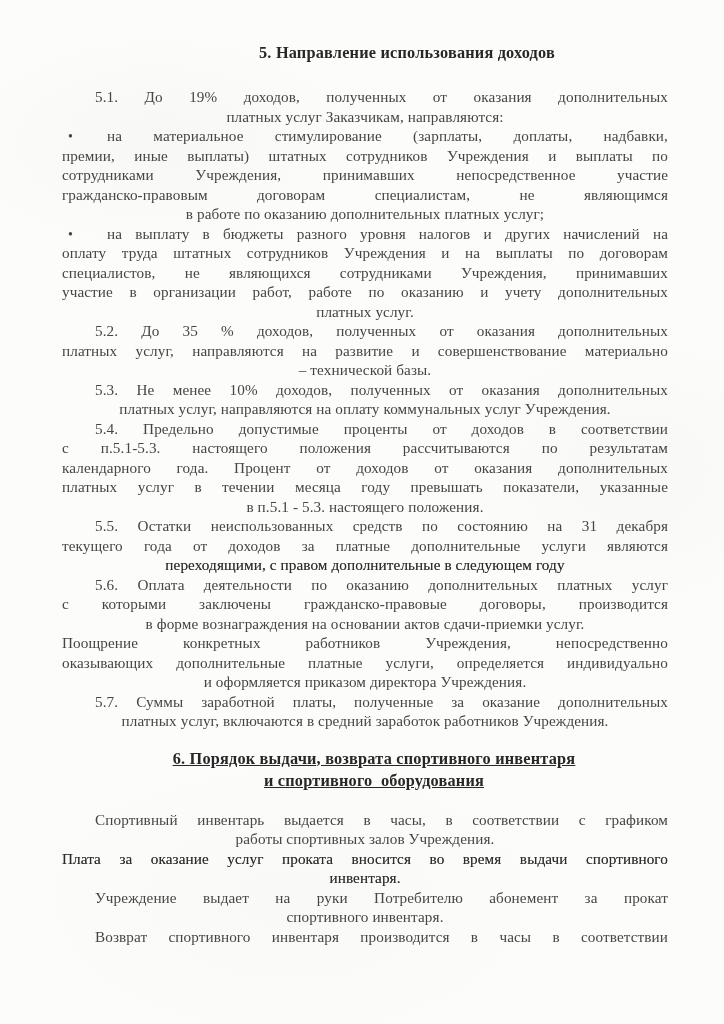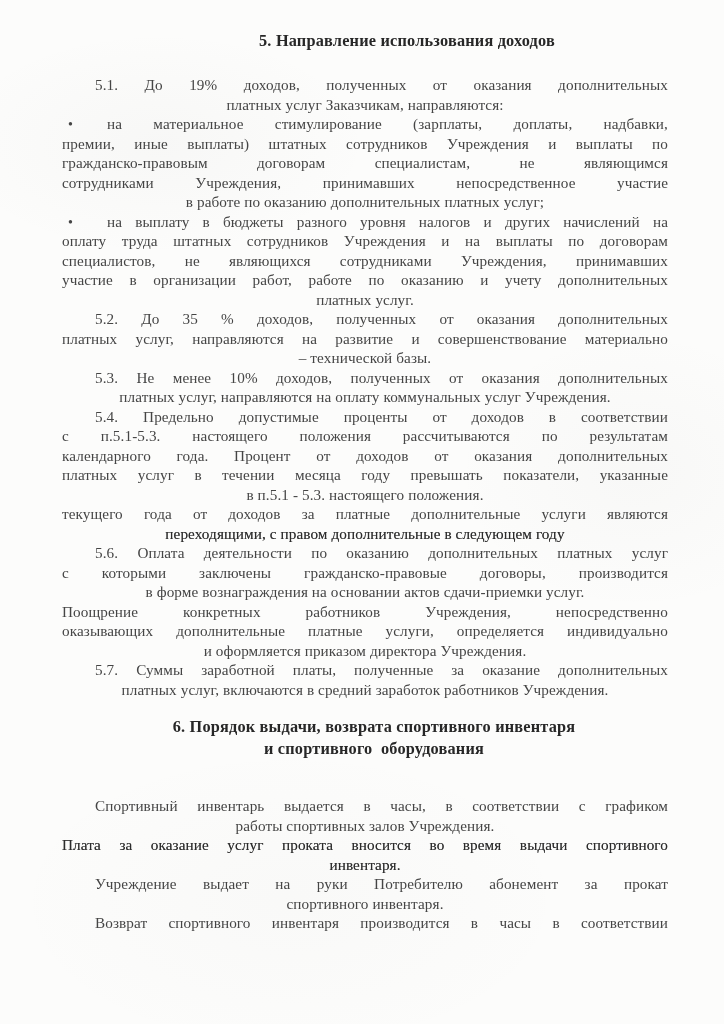--- a/index.html
+++ b/index.html
@@ -27,23 +27,23 @@
   .doc-section { display: block; }
   .heading {
     font-weight: bold;
     text-align: center;
     font-size: 16.3px;
     line-height: 22px;
     color: var(--heading-color, #272727);
     letter-spacing: 0.2px;
     white-space: pre-wrap;
   }
-  .doc-section-1 .heading { transform: translateX(42px); margin-bottom: 23px; }
+  .doc-section-1 .heading { transform: translateX(42px); margin-bottom: 23px; margin-top: 12px; }
   .doc-section-2 { margin-top: 17px; }
-  .doc-section-2 .heading { transform: translateX(9px); margin-bottom: 36px; }
+  .doc-section-2 .heading { transform: translateX(9px); margin-bottom: 18px; text-decoration: underline; }
   .section-body { display: block; }
   .line {
     font-size: 15.2px;
     line-height: 19.5px;
     height: 19.5px;
     text-align: center;
     letter-spacing: 0.1px;
     overflow: hidden;
   }
   .line.j {
@@ -72,38 +72,39 @@
 
 <div class="paper" style="background-color: rgb(252, 252, 251);">
   <div>
       <section class="doc-section doc-section-1">
         <div class="heading"><div class="heading-line">5. Направление использования доходов</div></div>
         <div class="section-body">
           <div class="line j"><span class="ind"></span><span class="txt">5.1. До 19% доходов, полученных от оказания дополнительных</span></div>
           <div class="line"><span class="txt">платных услуг Заказчикам, направляются:</span></div>
           <div class="line j"><span class="bullet">•</span><span class="txt">на материальное стимулирование (зарплаты, доплаты, надбавки,</span></div>
           <div class="line j"><span class="txt">премии, иные выплаты) штатных сотрудников Учреждения и выплаты по</span></div>
+          <div class="line j"><span class="txt">сотрудниками Учреждения, принимавших непосредственное участие</span></div>
           <div class="line j"><span class="txt">гражданско-правовым договорам специалистам, не являющимся</span></div>
-          <div class="line j"><span class="txt">сотрудниками Учреждения, принимавших непосредственное участие</span></div>
           <div class="line"><span class="txt">в работе по оказанию дополнительных платных услуг;</span></div>
           <div class="line j"><span class="bullet">•</span><span class="txt">на выплату в бюджеты разного уровня налогов и других начислений на</span></div>
           <div class="line j"><span class="txt">оплату труда штатных сотрудников Учреждения и на выплаты по договорам</span></div>
           <div class="line j"><span class="txt">специалистов, не являющихся сотрудниками Учреждения, принимавших</span></div>
           <div class="line j"><span class="txt">участие в организации работ, работе по оказанию и учету дополнительных</span></div>
           <div class="line"><span class="txt">платных услуг.</span></div>
           <div class="line j"><span class="ind"></span><span class="txt">5.2. До 35 % доходов, полученных от оказания дополнительных</span></div>
           <div class="line j"><span class="txt">платных услуг, направляются на развитие и совершенствование материально</span></div>
           <div class="line"><span class="txt">– технической базы.</span></div>
           <div class="line j"><span class="ind"></span><span class="txt">5.3. Не менее 10% доходов, полученных от оказания дополнительных</span></div>
           <div class="line"><span class="txt">платных услуг, направляются на оплату коммунальных услуг Учреждения.</span></div>
           <div class="line j"><span class="ind"></span><span class="txt">5.4. Предельно допустимые проценты от доходов в соответствии</span></div>
           <div class="line j"><span class="txt">с п.5.1-5.3. настоящего положения рассчитываются по результатам</span></div>
           <div class="line j"><span class="txt">календарного года. Процент от доходов от оказания дополнительных</span></div>
           <div class="line j"><span class="txt">платных услуг в течении месяца году превышать показатели, указанные</span></div>
           <div class="line"><span class="txt">в п.5.1 - 5.3. настоящего положения.</span></div>
+          <div class="line j"><span class="ind"></span><span class="txt">5.5. Остатки неиспользованных средств по состоянию на 31 декабря</span></div>
           <div class="line j"><span class="txt">текущего года от доходов за платные дополнительные услуги являются</span></div>
           <div class="line dark"><span class="txt">переходящими, с правом дополнительные в следующем году</span></div>
           <div class="line j"><span class="ind"></span><span class="txt">5.6. Оплата деятельности по оказанию дополнительных платных услуг</span></div>
           <div class="line j"><span class="txt">с которыми заключены гражданско-правовые договоры, производится</span></div>
           <div class="line"><span class="txt">в форме вознаграждения на основании актов сдачи-приемки услуг.</span></div>
           <div class="line j"><span class="txt">Поощрение конкретных работников Учреждения, непосредственно</span></div>
           <div class="line j"><span class="txt">оказывающих дополнительные платные услуги, определяется индивидуально</span></div>
           <div class="line"><span class="txt">и оформляется приказом директора Учреждения.</span></div>
           <div class="line j"><span class="ind"></span><span class="txt">5.7. Суммы заработной платы, полученные за оказание дополнительных</span></div>
           <div class="line"><span class="txt">платных услуг, включаются в средний заработок работников Учреждения.</span></div>

